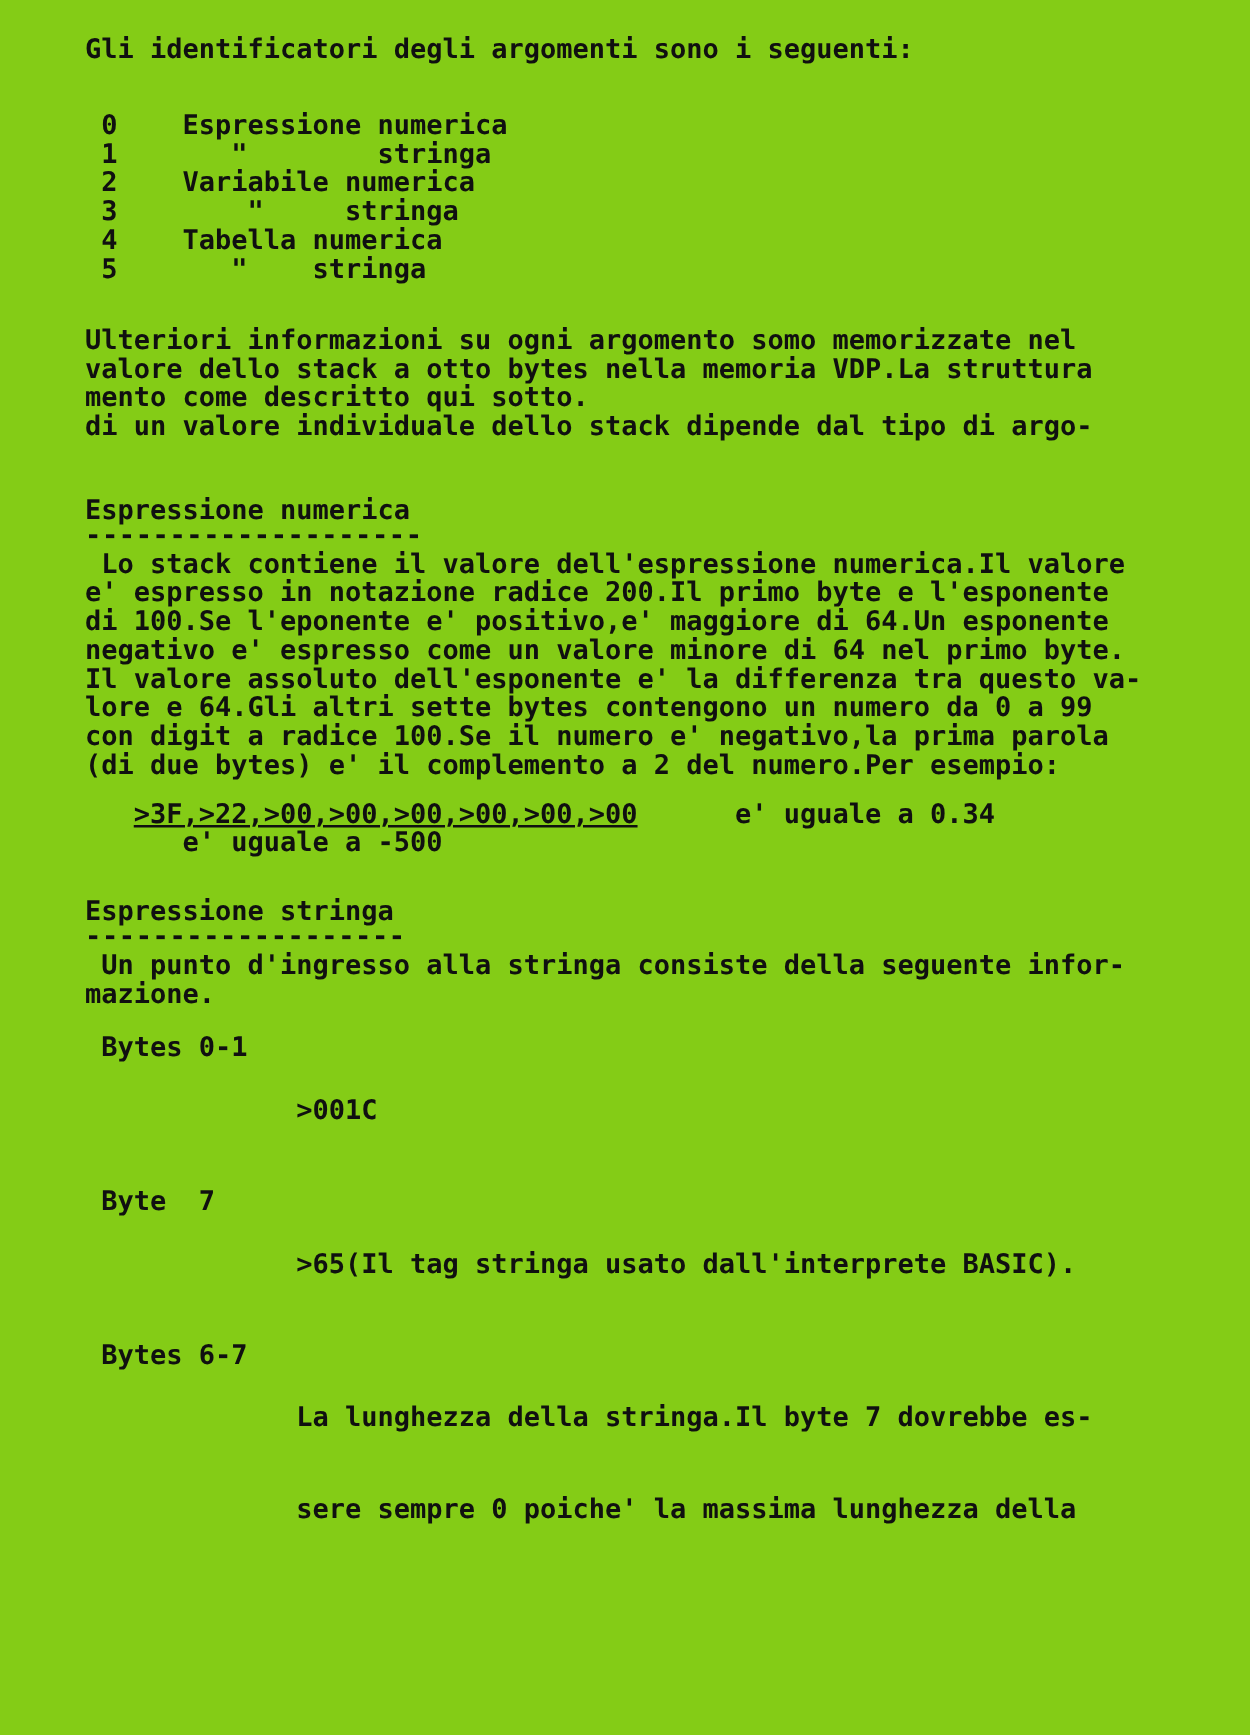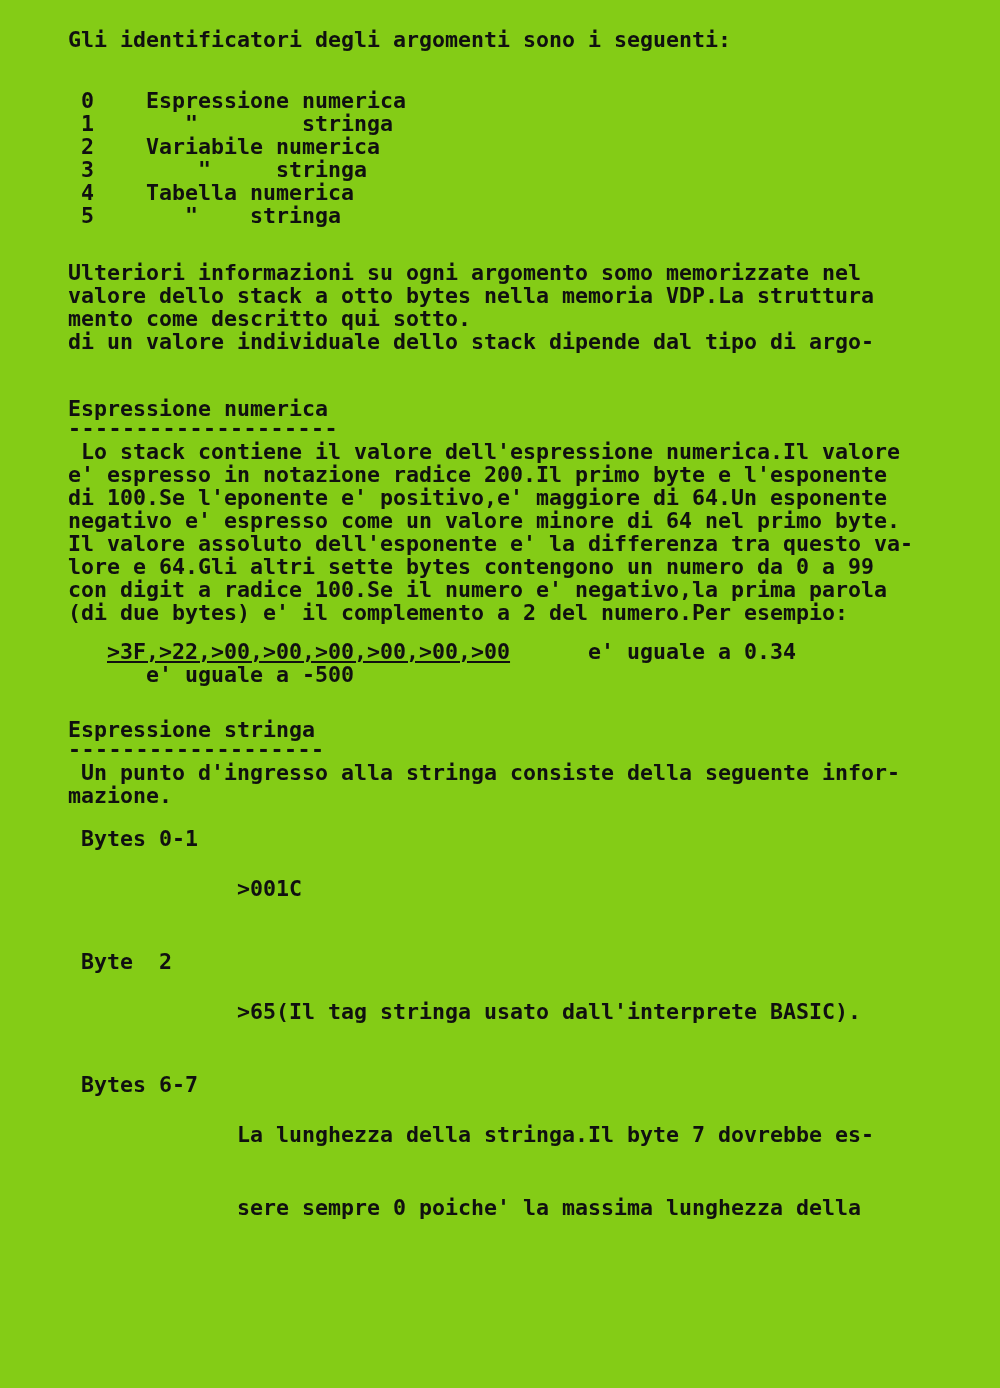--- a/index.html
+++ b/index.html
@@ -135,21 +135,21 @@
     <div class="line">mazione.</div>
   </div>
   <div class="byte-table">
     <div class="t-row">
       <span class="t-key">Bytes 0-1</span>
       <div class="t-val">
         <div class="line">&gt;001C</div>
       </div>
     </div>
     <div class="t-row">
-      <span class="t-key">Byte  2</span>
+      <span class="t-key">Byte  7</span>
       <div class="t-val">
         <div class="line">&gt;65(Il tag stringa usato dall'interprete BASIC).</div>
       </div>
     </div>
     <div class="t-row">
       <span class="t-key">Bytes 6-7</span>
       <div class="t-val">
         <div class="line">La lunghezza della stringa.Il byte 7 dovrebbe es-</div>
         <div class="line">sere sempre 0 poiche' la massima lunghezza della</div>
         

